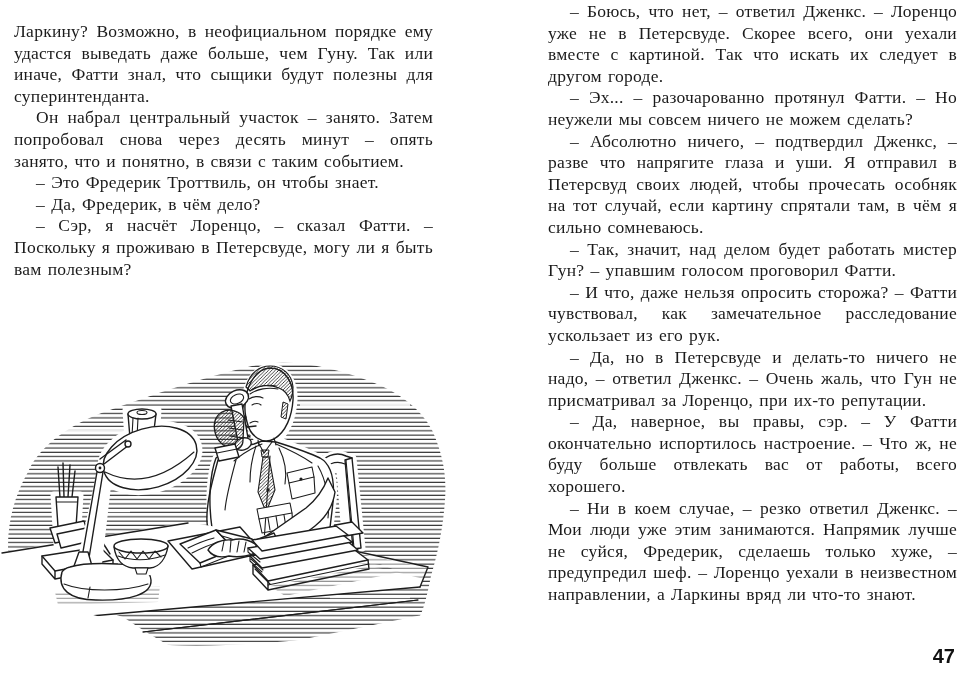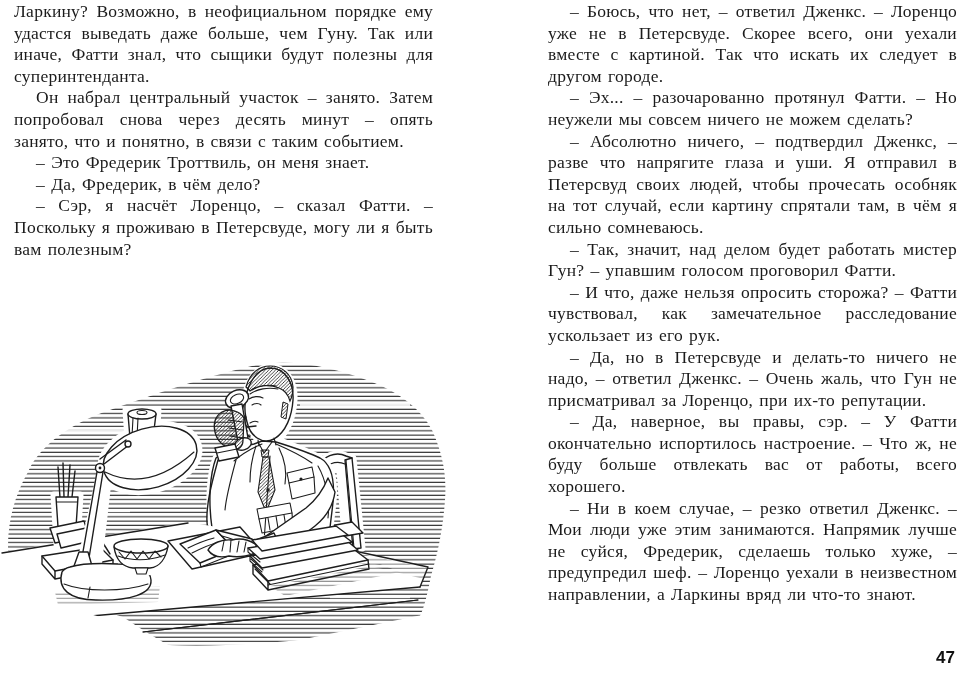--- a/index.html
+++ b/index.html
@@ -9,39 +9,39 @@
     font-family:"Liberation Serif","DejaVu Serif",serif;
   }
   .text-col{
     position:absolute;top:1px;
     font-size:17.5px;line-height:21.6px;
     text-align:justify;letter-spacing:0.25px;word-spacing:1.5px;
   }
   #left-col{left:14px;width:419px;}
   #right-col{left:548px;width:409px;}
   .text-col p{margin:0;text-indent:22px;}
-  .text-col p.noindent{text-indent:0;}
+  .text-col p.noindent{text-indent:0;margin-top:20px;}
   #illustration{position:absolute;left:0;top:360px;width:452px;height:310px;}
   #page-number{
     position:absolute;right:5px;bottom:7px;
     font-family:"Liberation Sans","DejaVu Sans",sans-serif;
-    font-weight:bold;font-size:17px;color:#111;
+    font-weight:bold;font-size:20px;color:#111;
   }
   svg .ink{stroke:#1d1d1d;stroke-width:1.4;fill:none;stroke-linecap:round;stroke-linejoin:round;}
   svg .wfill{fill:#ffffff;stroke:#1d1d1d;stroke-width:1.4;stroke-linejoin:round;}
   svg .halo{fill:#ffffff;stroke:#ffffff;stroke-width:7;stroke-linejoin:round;}
   svg .thin{stroke-width:1.1;}
 </style>
 </head>
 <body>
 
 <div id="left-col" class="text-col">
   <p class="noindent">Ларкину? Возможно, в неофициальном порядке ему удастся выведать даже больше, чем Гуну. Так или иначе, Фатти знал, что сыщики будут полезны для суперинтенданта.</p>
   <p>Он набрал центральный участок – занято. Затем попробовал снова через десять минут – опять занято, что и понятно, в связи с таким со­бытием.</p>
-  <p>– Это Фредерик Троттвиль, он меня знает.</p>
+  <p>– Это Фредерик Троттвиль, он чтобы знает.</p>
   <p>– Да, Фредерик, в чём дело?</p>
   <p>– Сэр, я насчёт Лоренцо, – сказал Фатти. – Поскольку я проживаю в Петерсвуде, могу ли я быть вам полезным?</p>
 </div>
 
 <div id="right-col" class="text-col">
   <p>– Боюсь, что нет, – ответил Дженкс. – Лорен­цо уже не в Петерсвуде. Скорее всего, они уеха­ли вместе с картиной. Так что искать их следует в другом городе.</p>
   <p>– Эх... – разочарованно протянул Фатти. – Но неужели мы совсем ничего не можем сделать?</p>
   <p>– Абсолютно ничего, – подтвердил Дженкс, – разве что напрягите глаза и уши. Я отправил в Петерсвуд своих людей, чтобы прочесать особ­няк на тот случай, если картину спрятали там, в чём я сильно сомневаюсь.</p>
   <p>– Так, значит, над делом будет работать ми­стер Гун? – упавшим голосом проговорил Фатти.</p>
   <p>– И что, даже нельзя опросить сторожа? – Фатти чувствовал, как замечательное расследо­вание ускользает из его рук.</p>

